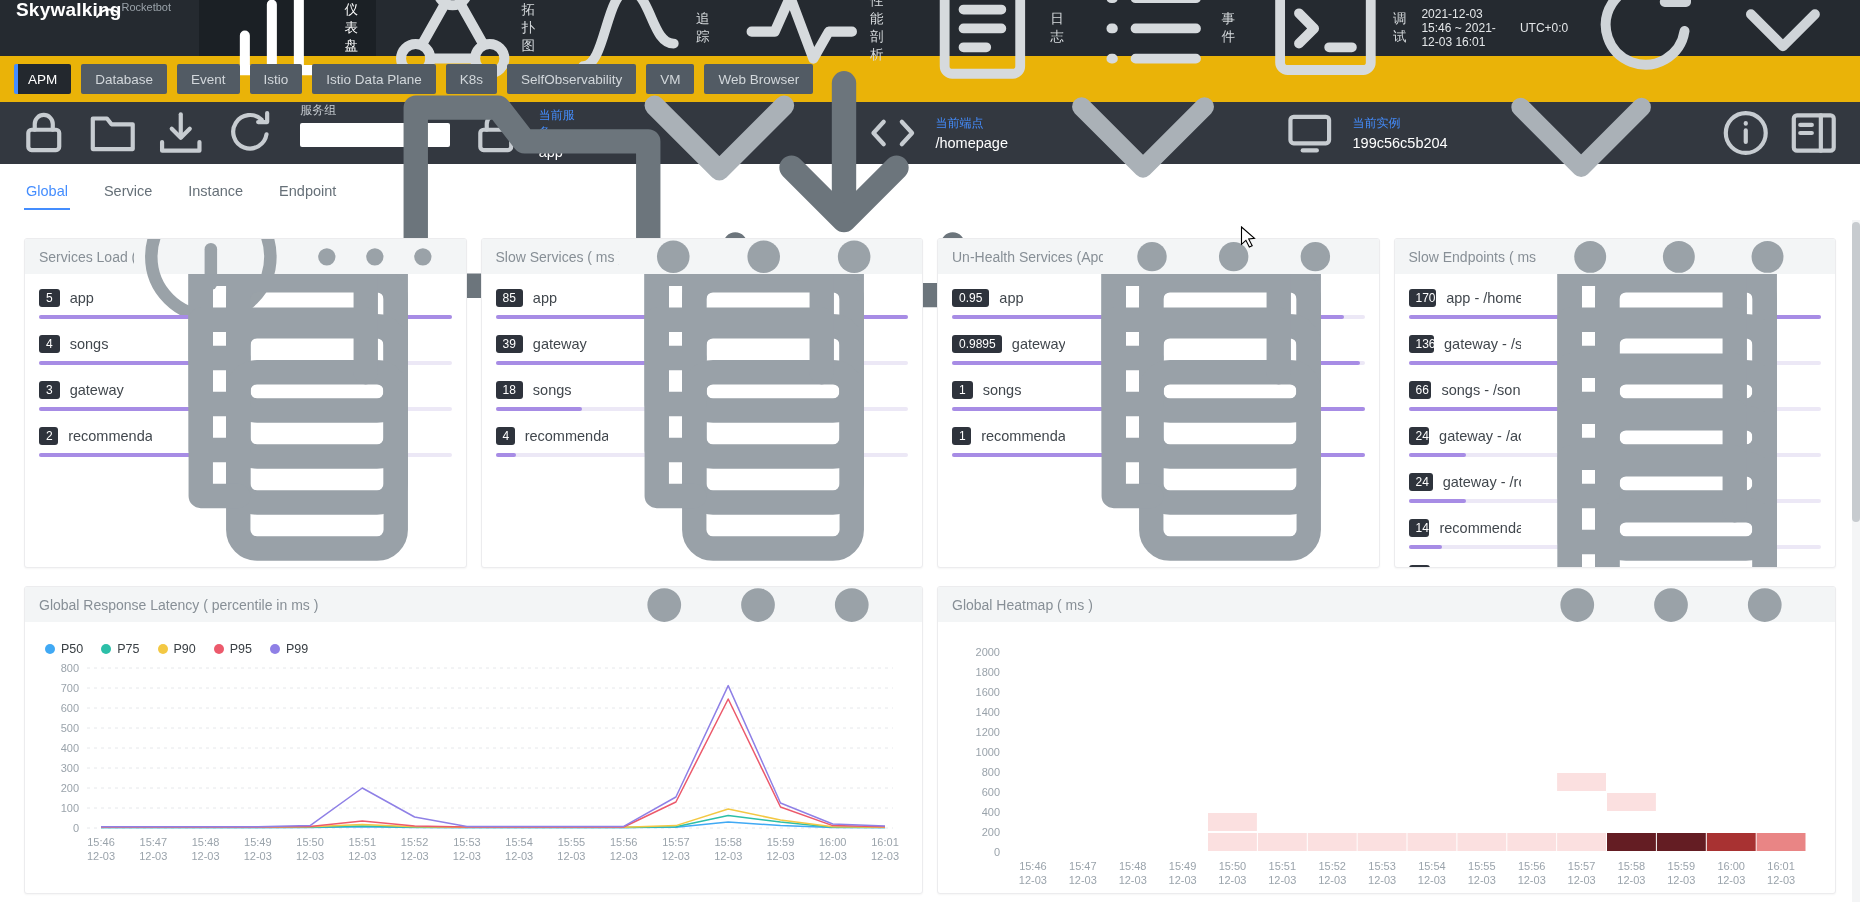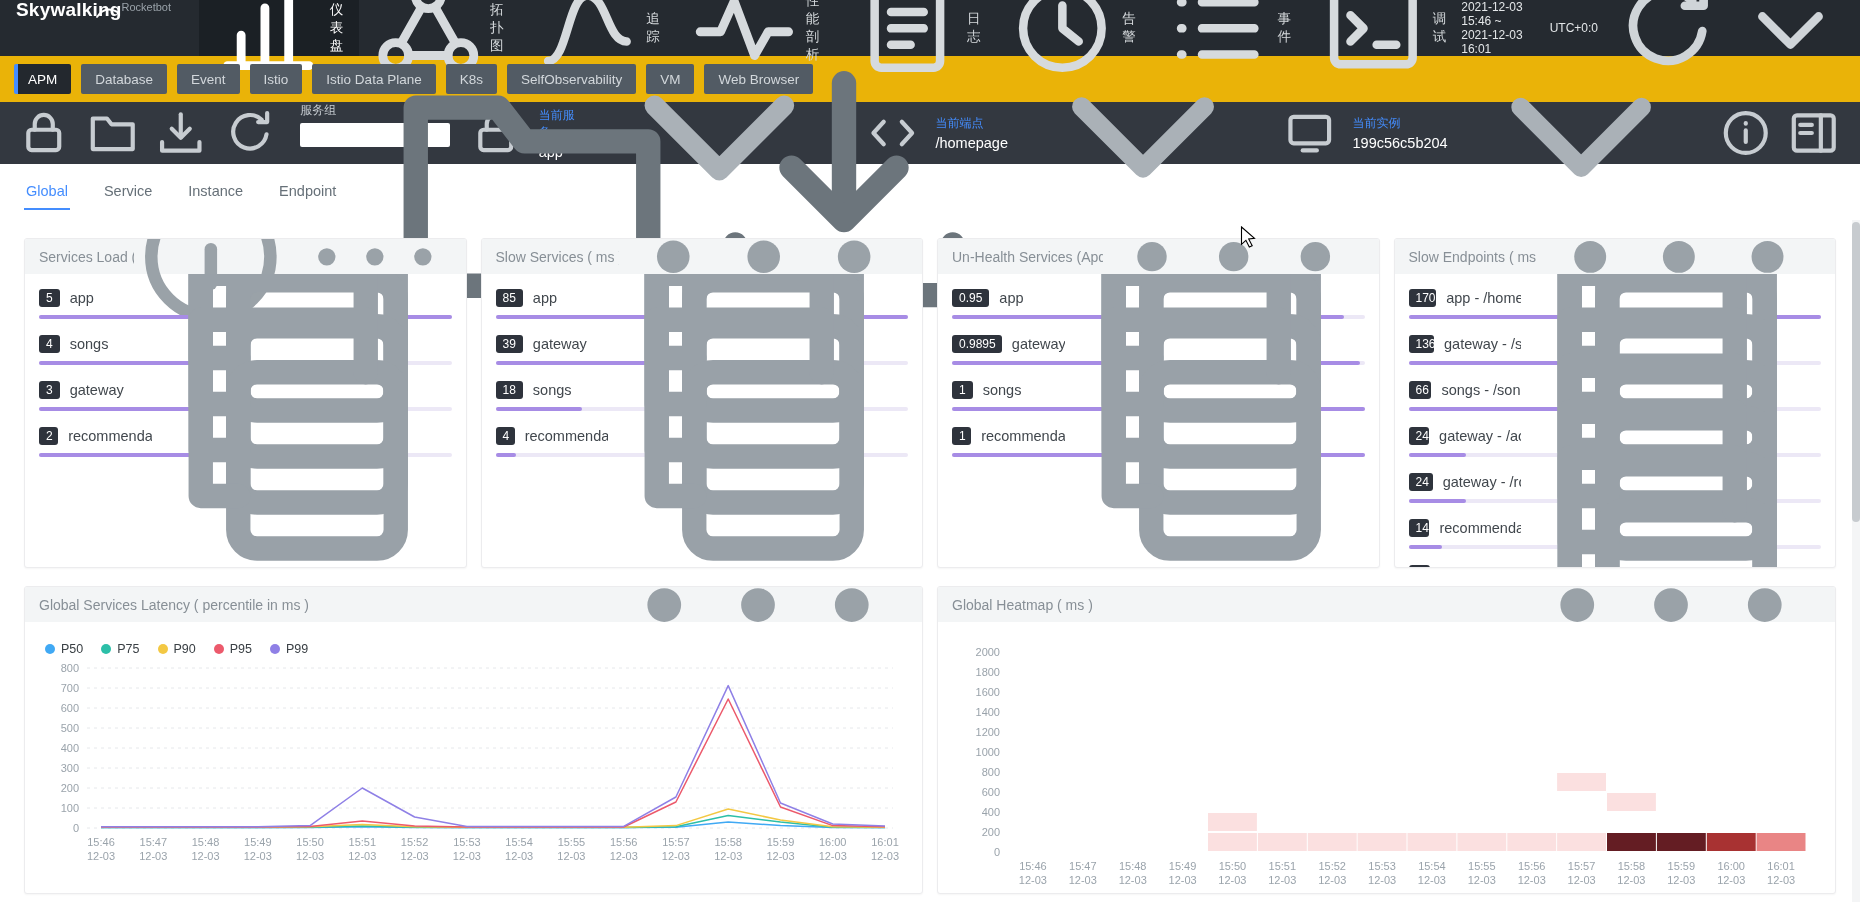--- a/index.html
+++ b/index.html
@@ -138,29 +138,20 @@
             <svg viewBox="0 0 16 16" stroke="currentColor" fill="none" stroke-width="1.3" stroke-linecap="round" stroke-linejoin="round" style="width: 100%; height: 100%;">
               <rect x="3" y="2" width="10" height="12" rx="1"></rect>
               <path d="M5.5 5.5h5M5.5 8h5M5.5 10.5h3"></path>
             </svg>
           </span>
           <span class="nav-label">日志</span>
         </div>
         <div class="nav-item">
           <span class="nav-icon">
             <svg viewBox="0 0 16 16" stroke="currentColor" fill="none" stroke-width="1.3" stroke-linecap="round" stroke-linejoin="round" style="width: 100%; height: 100%;">
-              <circle cx="8" cy="8" r="6"></circle>
-              <path d="M8 4.5V8l2.5 2"></path>
-            </svg>
-          </span>
-          <span class="nav-label">告警</span>
-        </div>
-        <div class="nav-item">
-          <span class="nav-icon">
-            <svg viewBox="0 0 16 16" stroke="currentColor" fill="none" stroke-width="1.3" stroke-linecap="round" stroke-linejoin="round" style="width: 100%; height: 100%;">
               <path d="M5.5 4h8M5.5 8h8M5.5 12h8"></path>
               <path d="M2.3 4h.2M2.3 8h.2M2.3 12h.2"></path>
             </svg>
           </span>
           <span class="nav-label">事件</span>
         </div>
         <div class="nav-item">
           <span class="nav-icon">
             <svg viewBox="0 0 16 16" stroke="currentColor" fill="none" stroke-width="1.3" stroke-linecap="round" stroke-linejoin="round" style="width: 100%; height: 100%;">
               <rect x="2" y="2.5" width="12" height="11" rx="1"></rect>
@@ -675,21 +666,21 @@
                 </span>
               </div>
             </div>
           </div>
         </div>
       </section>
 
     <section class="cards-bottom">
       <div class="card">
         <div class="card-header">
-          <span class="card-title">Global Services Latency ( percentile in ms )</span>
+          <span class="card-title">Global Response Latency ( percentile in ms )</span>
           <span class="hdr-right">
             <span class="hdr-icon">
                 <svg viewBox="0 0 16 16" stroke="currentColor" fill="none" stroke-width="1.3" stroke-linecap="round" stroke-linejoin="round" style="width: 100%; height: 100%;">
                   <circle cx="3" cy="8" r="0.9" fill="currentColor" stroke="none"></circle>
                   <circle cx="8" cy="8" r="0.9" fill="currentColor" stroke="none"></circle>
                   <circle cx="13" cy="8" r="0.9" fill="currentColor" stroke="none"></circle>
                 </svg>
               </span>
           </span>
         </div>

